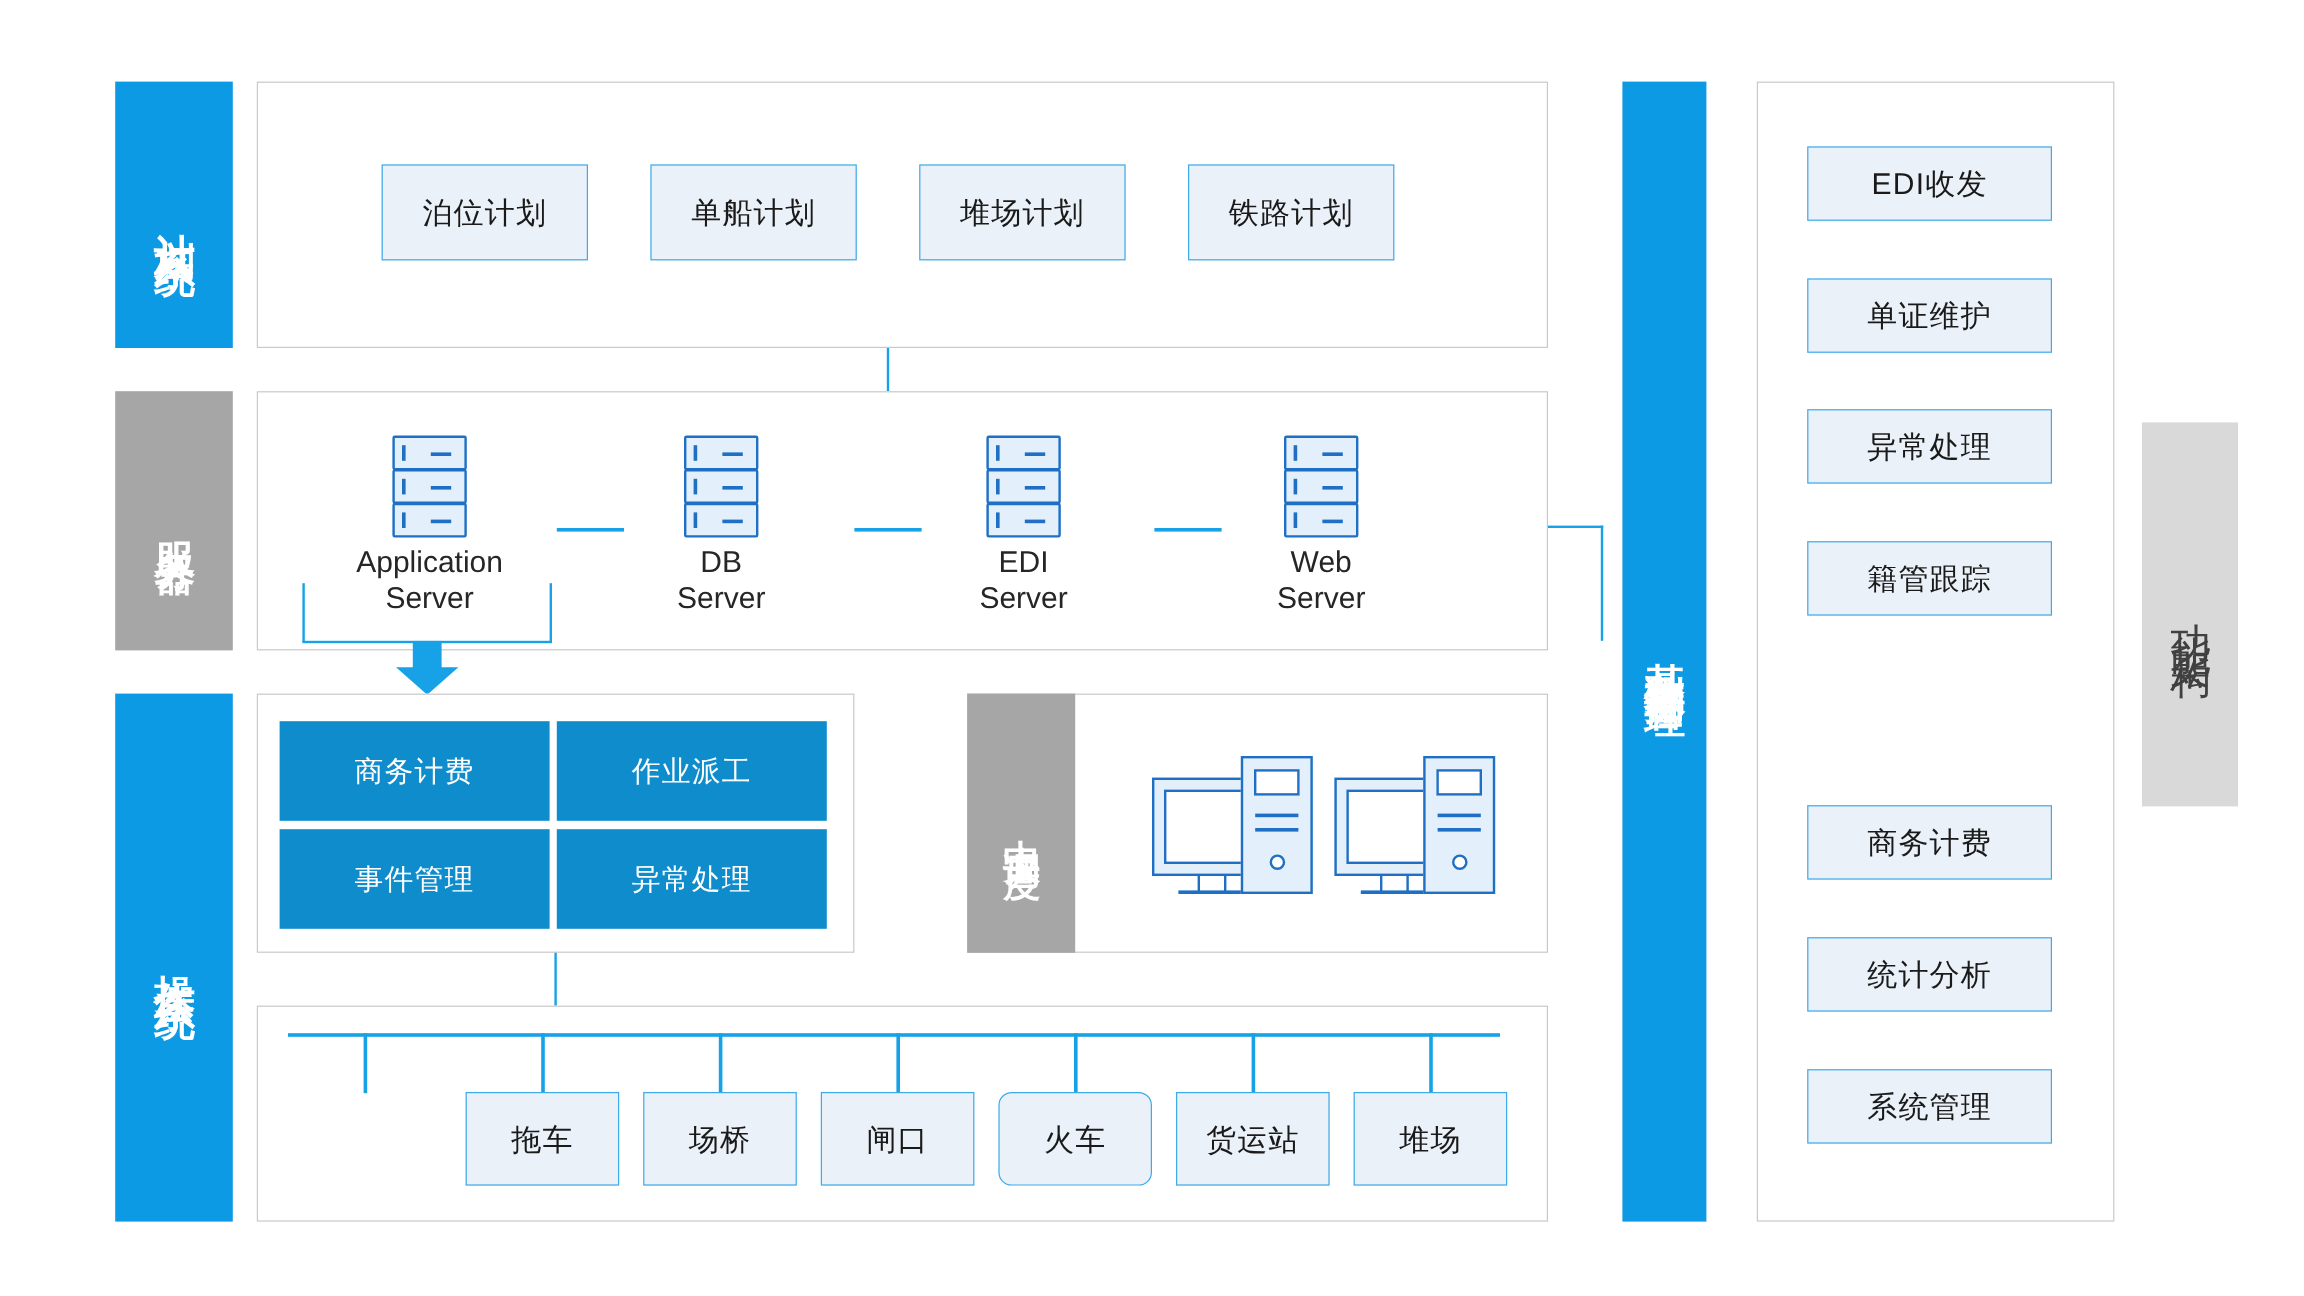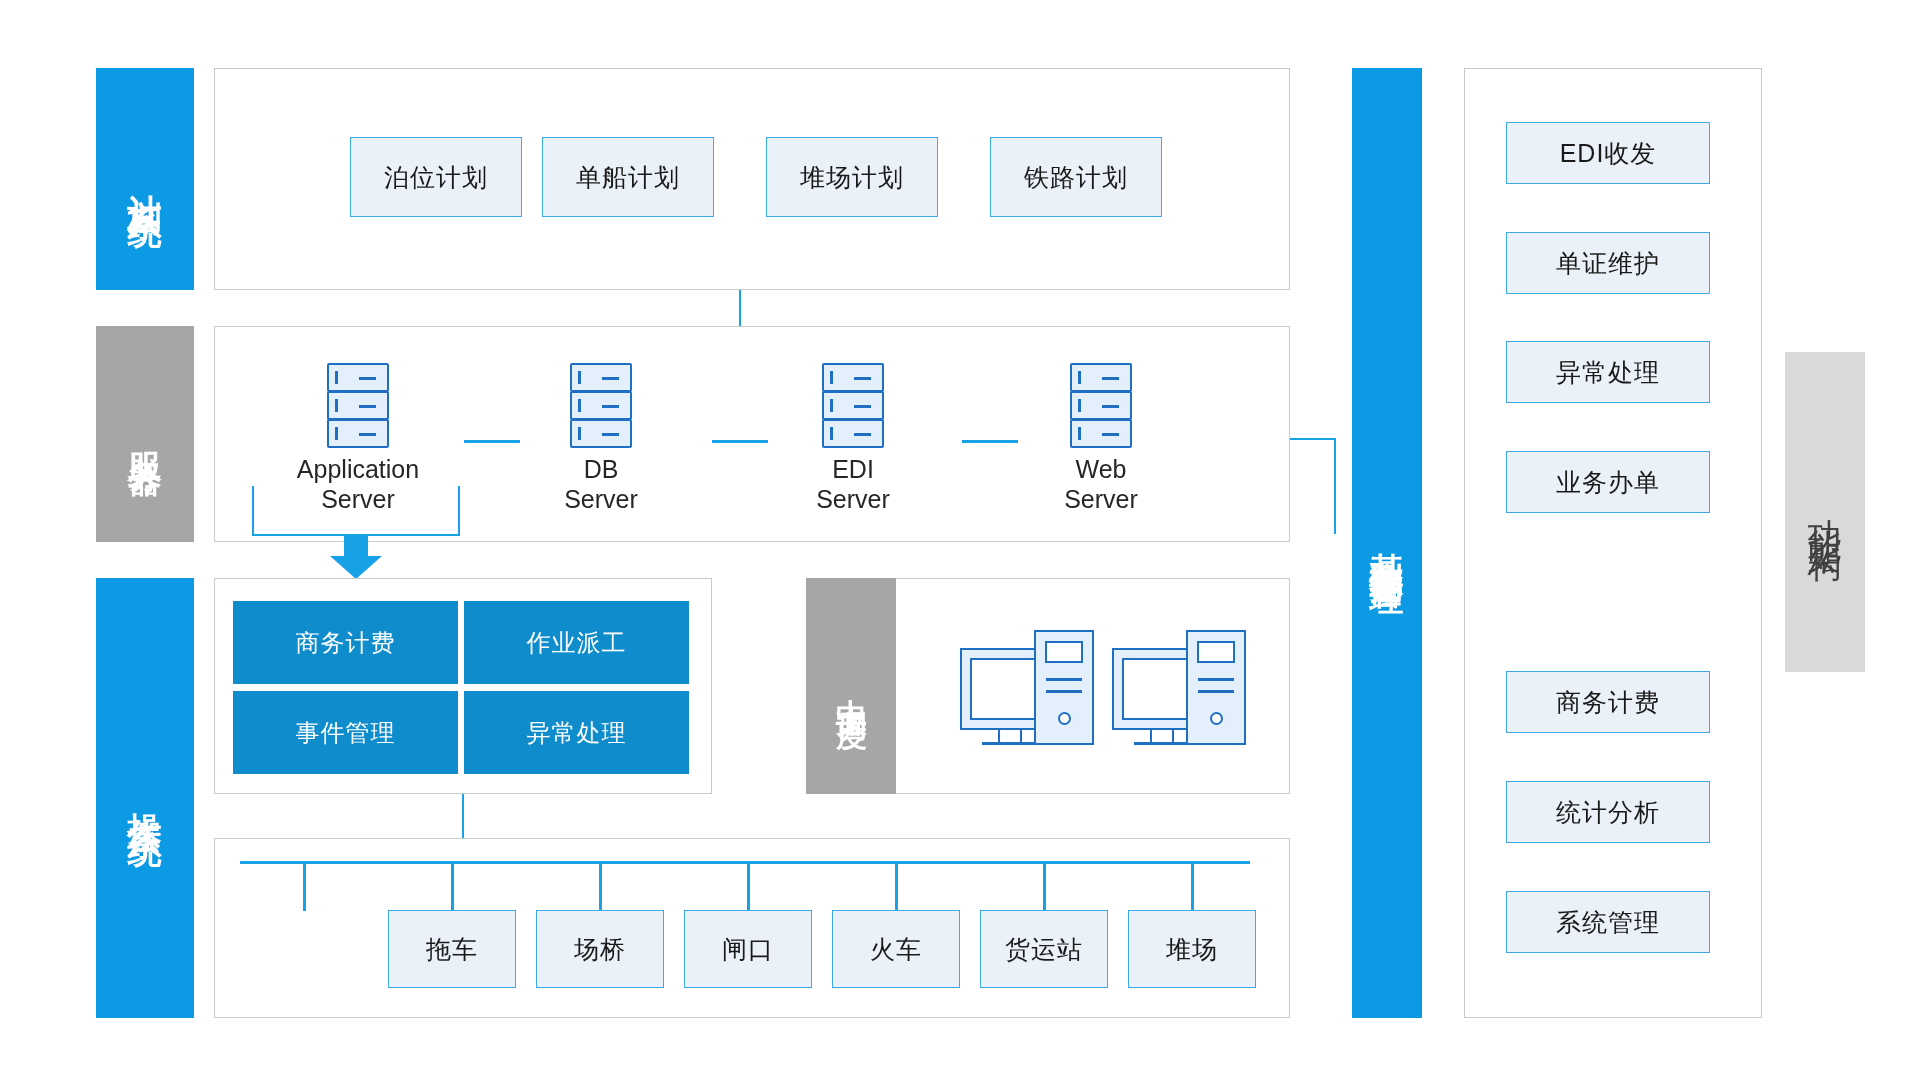--- a/index.html
+++ b/index.html
@@ -130,21 +130,21 @@
 </style>
 </head>
 <body>
 
 <div id="canvas">
 
   <div class="vbar blue" style="left:96px; top:68px; width:98px; height:222px; font-size:34px;">计划系统</div>
 
   <div class="panel" style="left:214px; top:68px; width:1076px; height:222px;"></div>
 
-  <div class="node" style="left:318px; top:137px; width:172px; height:80px;margin-left:32px;">泊位计划</div>
+  <div class="node" style="left:318px; top:137px; width:172px; height:80px;">泊位计划</div>
   <div class="node" style="left:542px; top:137px; width:172px; height:80px;">单船计划</div>
   <div class="node" style="left:766px; top:137px; width:172px; height:80px;">堆场计划</div>
   <div class="node" style="left:990px; top:137px; width:172px; height:80px;">铁路计划</div>
 
   <div class="vline" style="left:739px; top:290px; height:36px;"></div>
 
   <div class="vbar gray" style="left:96px; top:326px; width:98px; height:216px; font-size:34px;">服务器</div>
 
   <div class="panel" style="left:214px; top:326px; width:1076px; height:216px;"></div>
 
@@ -263,34 +263,34 @@
   <div class="vline-thick" style="left:451px; top:861px; height:50px;"></div>
   <div class="vline-thick" style="left:599px; top:861px; height:50px;"></div>
   <div class="vline-thick" style="left:747px; top:861px; height:50px;"></div>
   <div class="vline-thick" style="left:895px; top:861px; height:50px;"></div>
   <div class="vline-thick" style="left:1043px; top:861px; height:50px;"></div>
   <div class="vline-thick" style="left:1191px; top:861px; height:50px;"></div>
 
   <div class="node" style="left:388px; top:910px; width:128px; height:78px;">拖车</div>
   <div class="node" style="left:536px; top:910px; width:128px; height:78px;">场桥</div>
   <div class="node" style="left:684px; top:910px; width:128px; height:78px;">闸口</div>
-  <div class="node" style="left:832px; top:910px; width:128px; height:78px;">火车</div>
+  <div class="node" style="left:832px; top:910px; width:128px; height:78px;border-radius:11px;">火车</div>
   <div class="node" style="left:980px; top:910px; width:128px; height:78px;">货运站</div>
   <div class="node" style="left:1128px; top:910px; width:128px; height:78px;">堆场</div>
 
   <div class="hline" style="left:1290px; top:438px; width:46px;"></div>
   <div class="vline" style="left:1334px; top:438px; height:96px;"></div>
 
   <div class="vbar blue" style="left:1352px; top:68px; width:70px; height:950px; font-size:34px;">基础数据管理</div>
 
   <div class="panel" style="left:1464px; top:68px; width:298px; height:950px;"></div>
 
   <div class="node" style="left:1506px; top:122px; width:204px; height:62px;">EDI收发</div>
   <div class="node" style="left:1506px; top:232px; width:204px; height:62px;">单证维护</div>
   <div class="node" style="left:1506px; top:341px; width:204px; height:62px;">异常处理</div>
-  <div class="node" style="left:1506px; top:451px; width:204px; height:62px;">业务办单</div>
+  <div class="node" style="left:1506px; top:451px; width:204px; height:62px;">籍管跟踪</div>
   <div class="node" style="left:1506px; top:671px; width:204px; height:62px;">商务计费</div>
   <div class="node" style="left:1506px; top:781px; width:204px; height:62px;">统计分析</div>
   <div class="node" style="left:1506px; top:891px; width:204px; height:62px;">系统管理</div>
 
   <div class="vbar gray-light" style="left:1785px; top:352px; width:80px; height:320px; font-size:34px; letter-spacing:10px;">功能架构</div>
 
 </div>
 
 </body></html>

